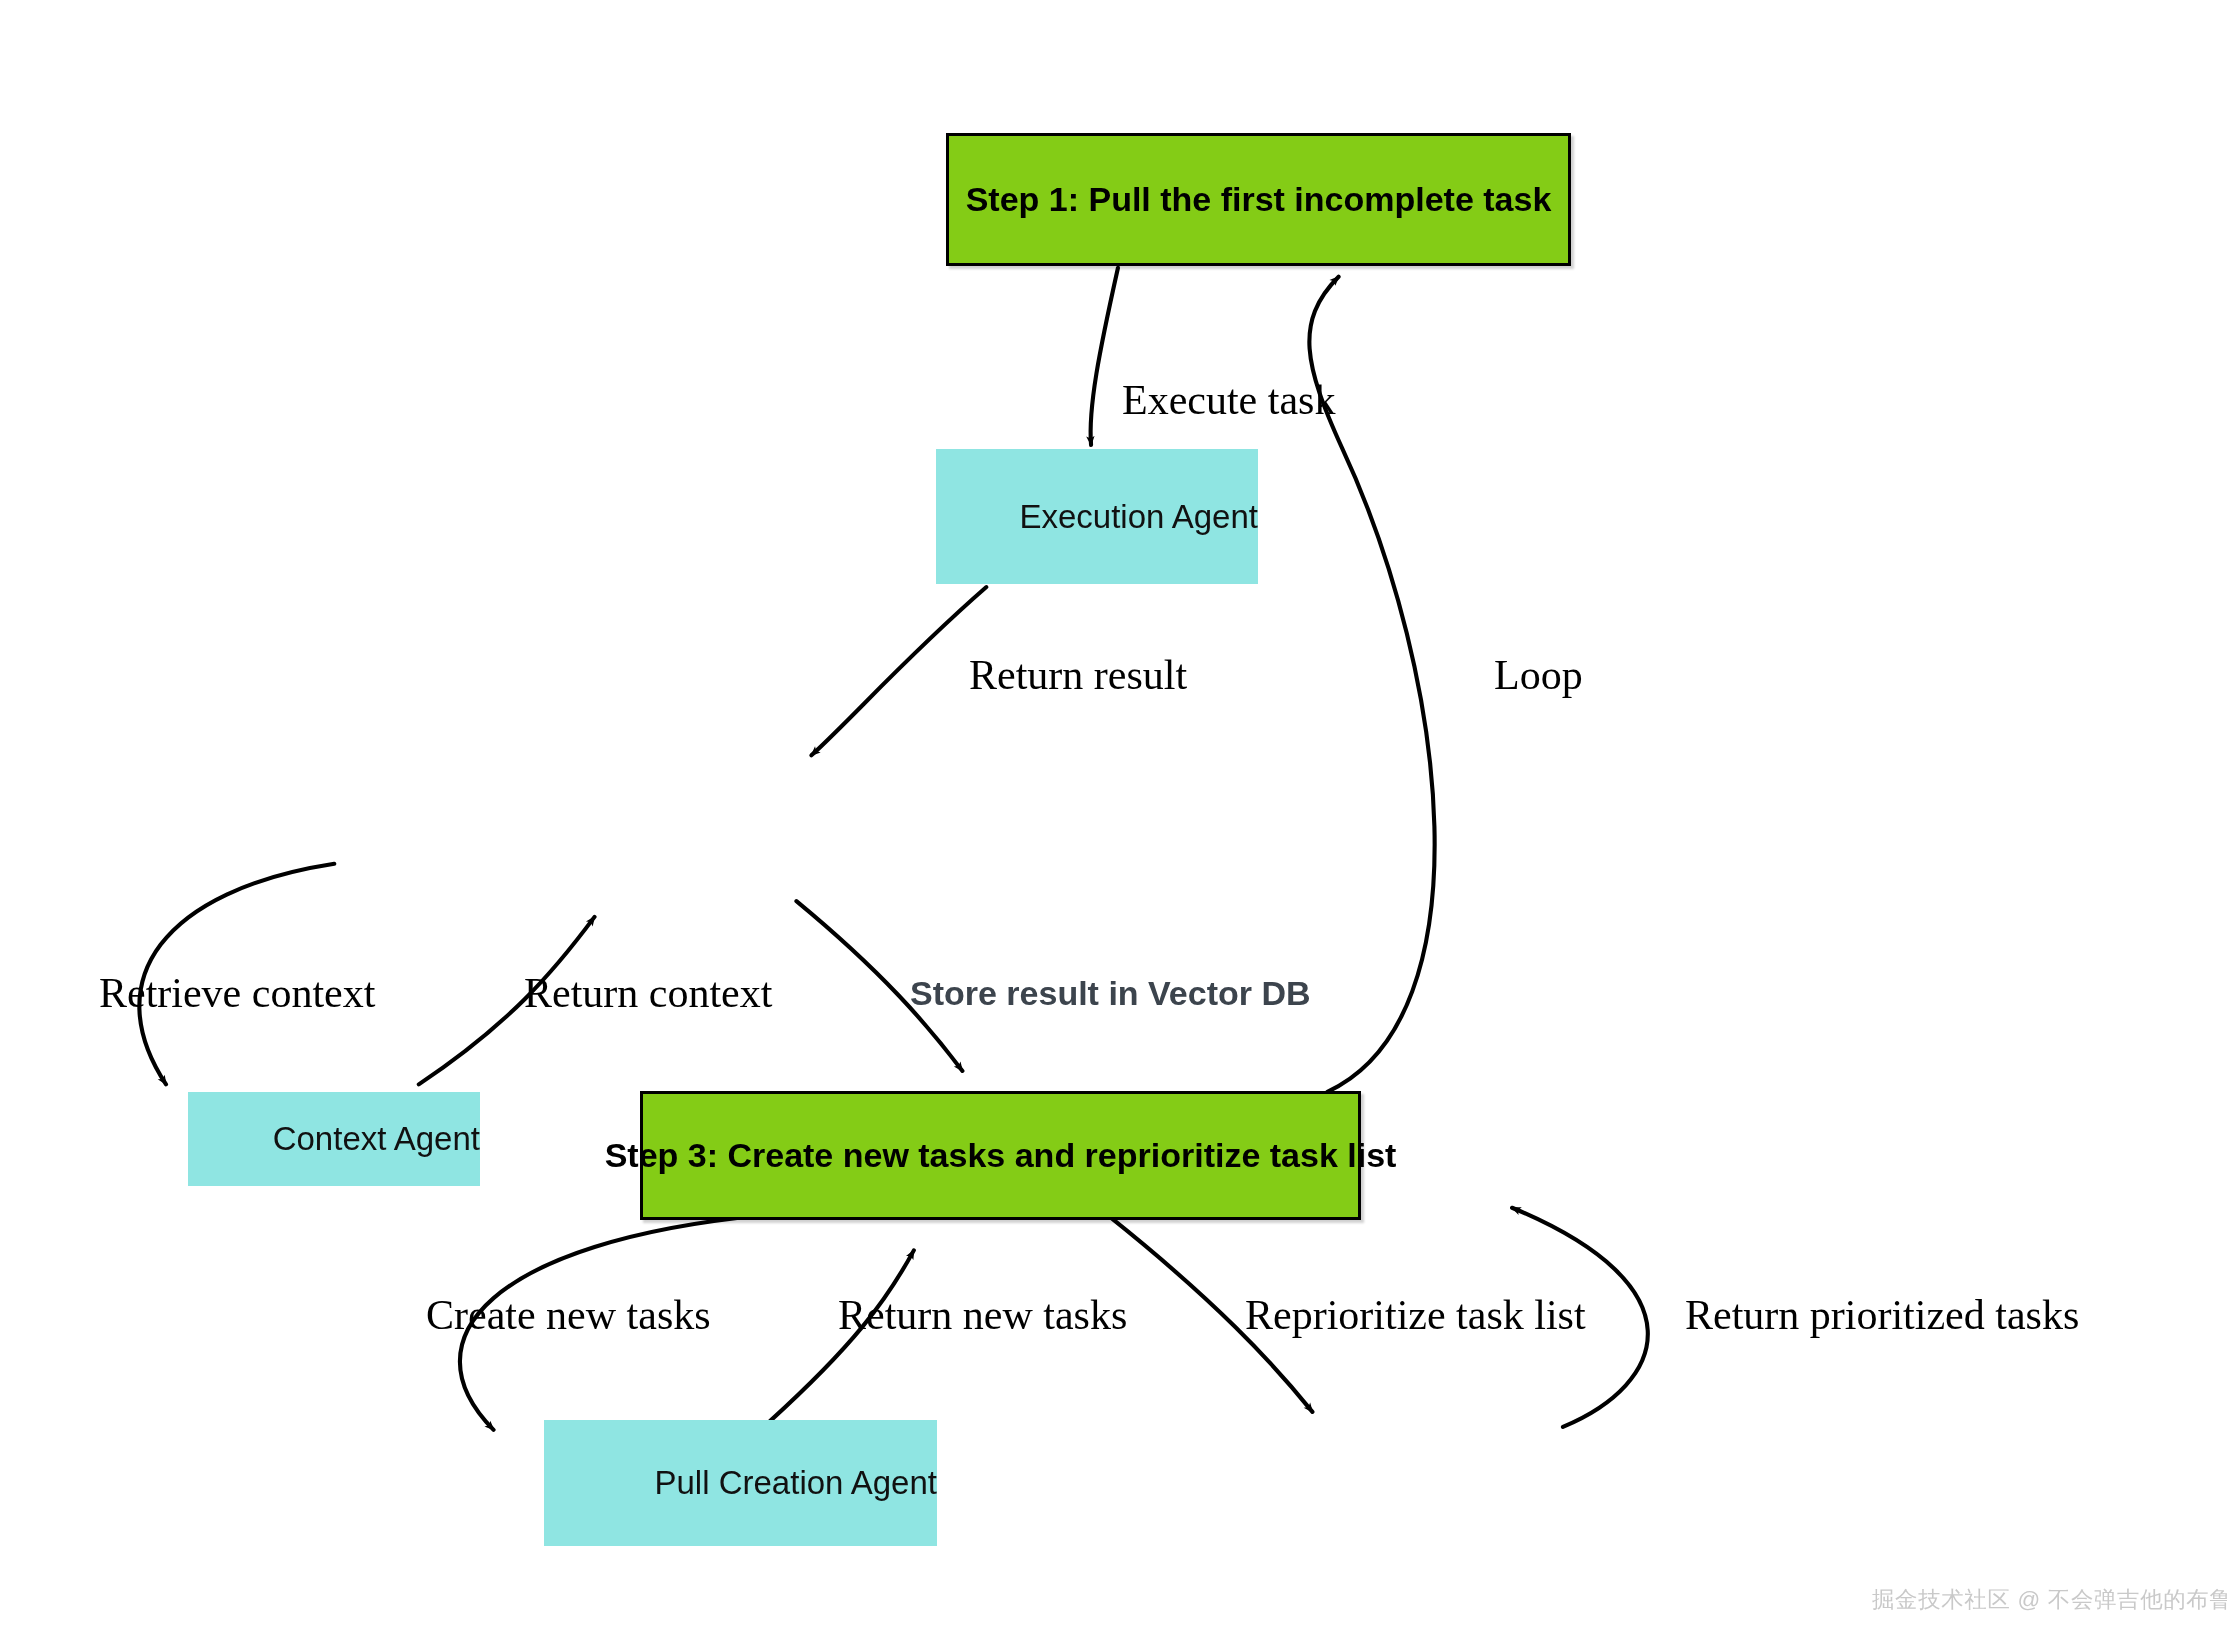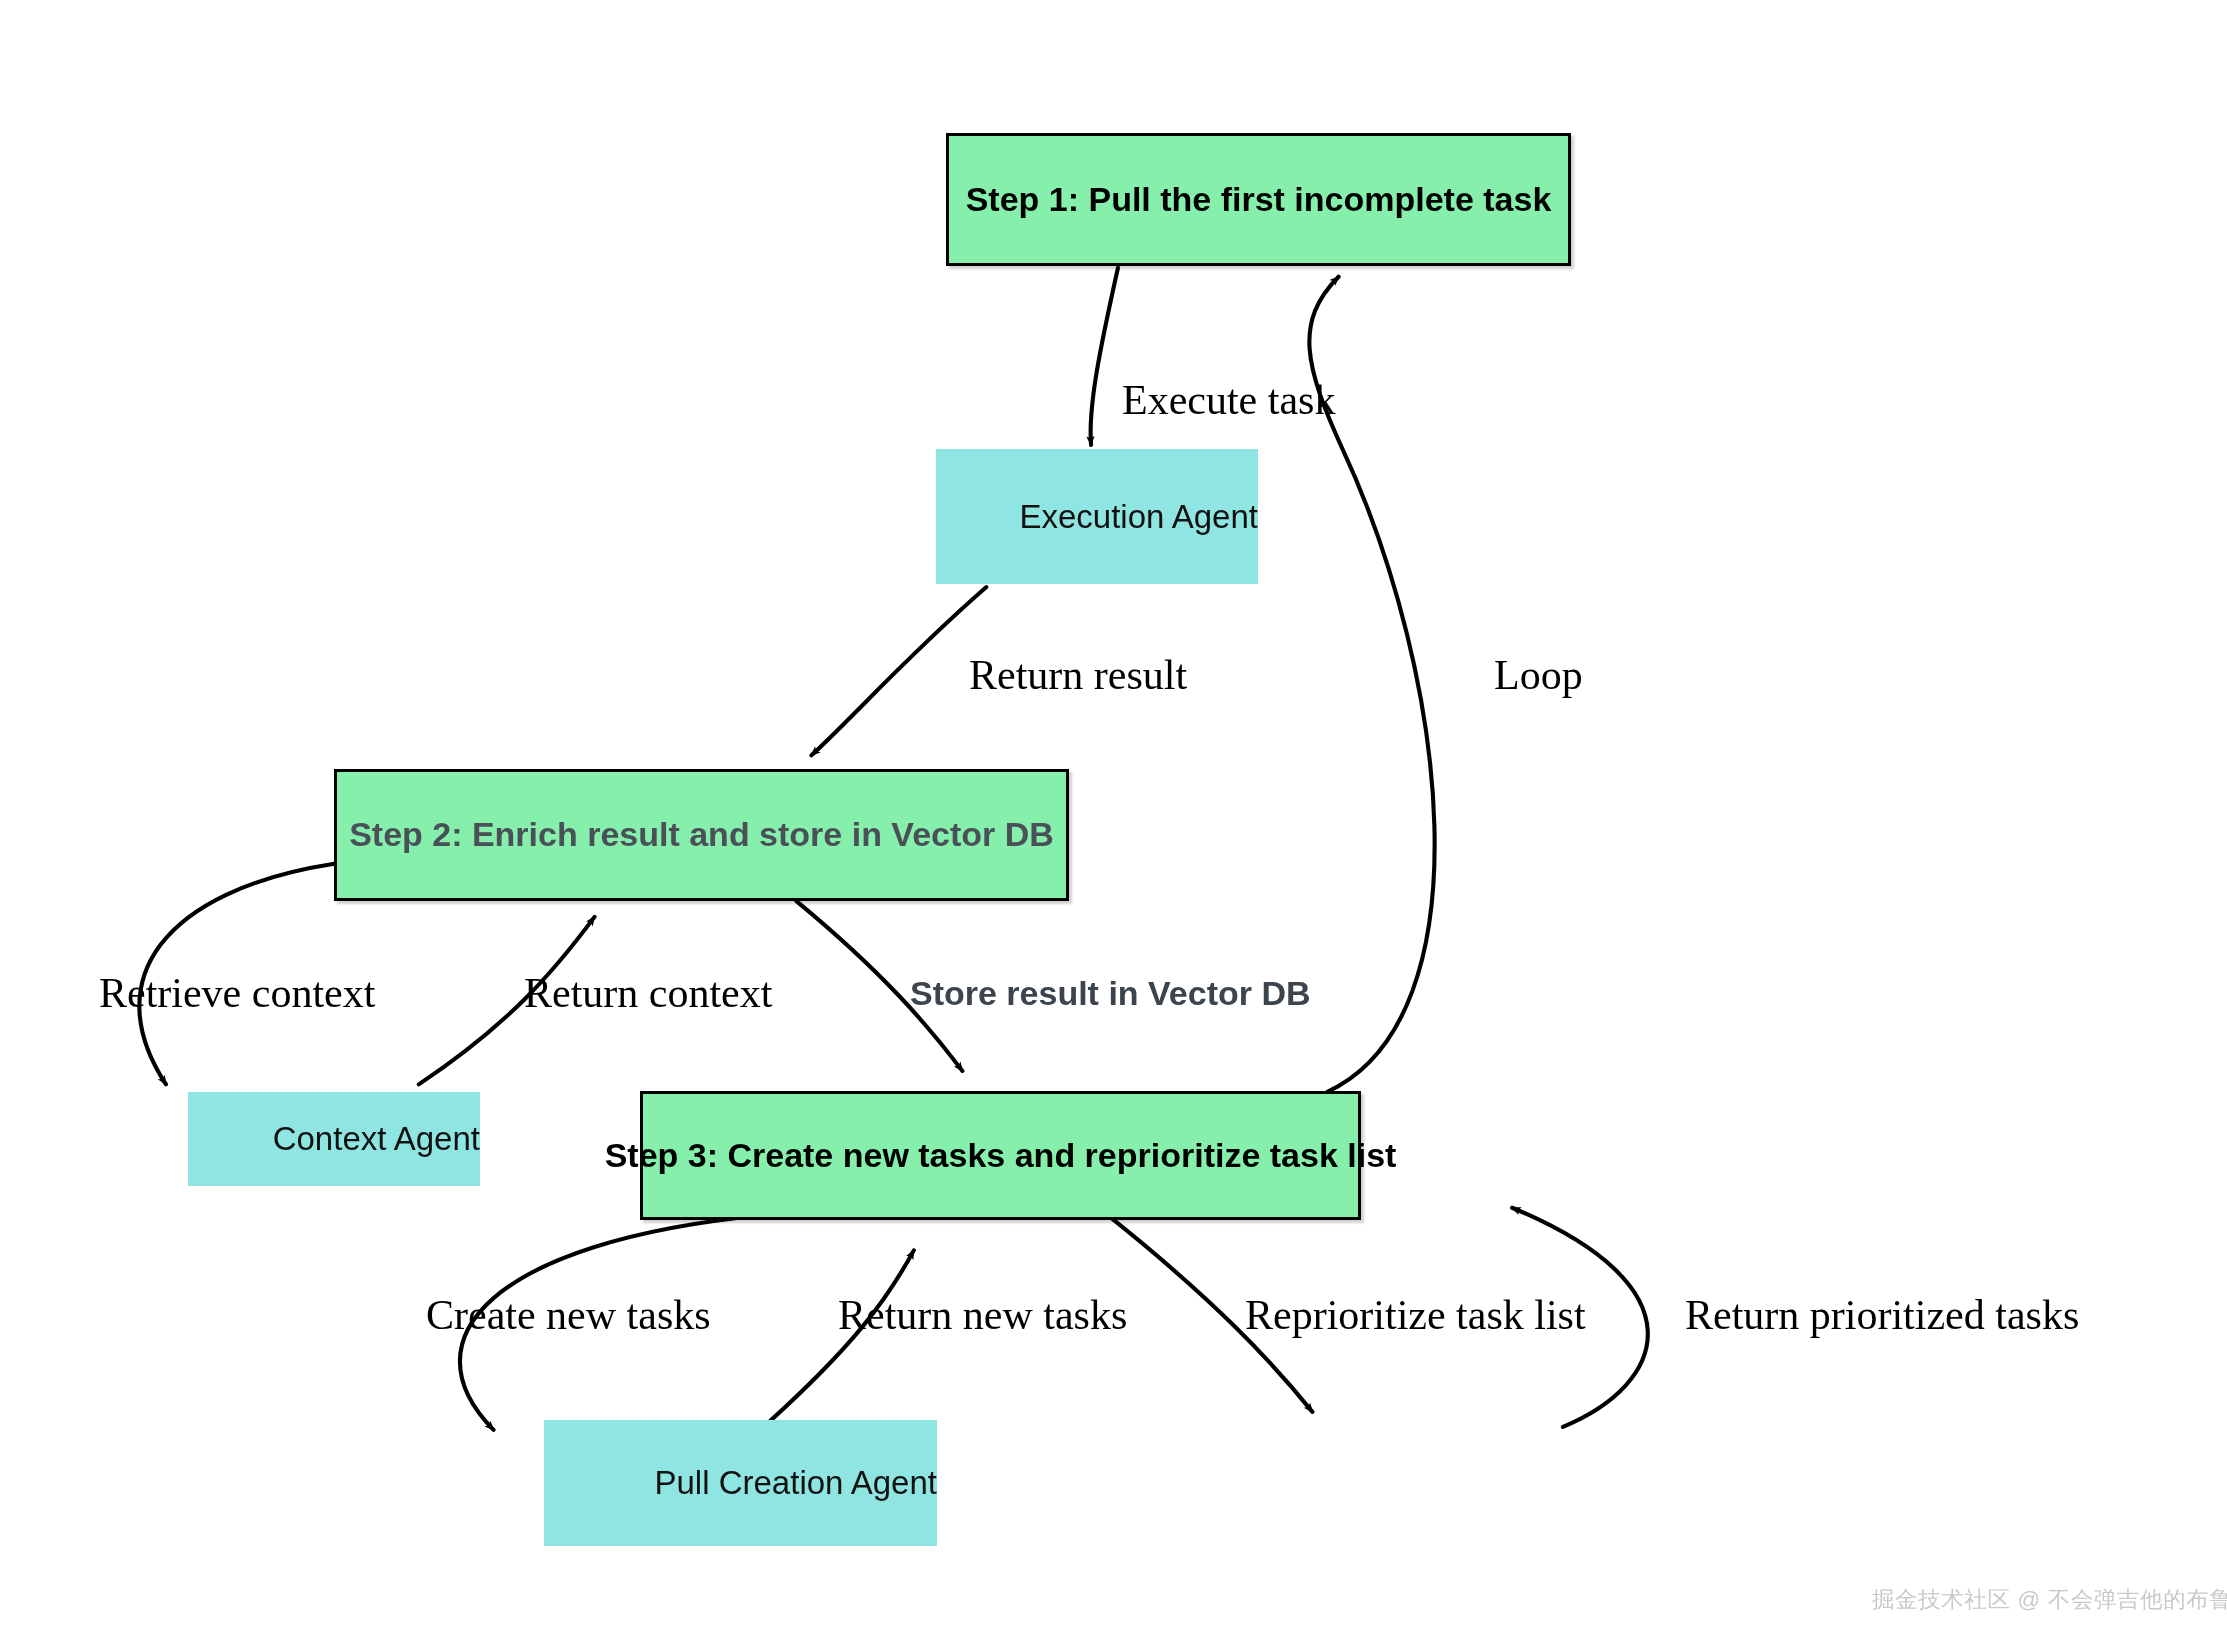--- a/index.html
+++ b/index.html
@@ -28,21 +28,21 @@
     position: absolute;
     box-sizing: border-box;
     display: flex;
     align-items: center;
     justify-content: center;
     text-align: center;
     line-height: 1.15;
     white-space: nowrap;
   }
   .node.step {
-    background: #86efac;
+    background: #84cc16;
     border: 3.7px solid #000000;
     box-shadow: 3px 3px 2.2px rgba(0,0,0,0.18);
     font-family: "Liberation Sans", sans-serif;
     font-weight: bold;
     font-size: 34px;
     color: #000000;
   }
   .node.step.muted {
     color: #4a5058;
   }
@@ -115,23 +115,20 @@
   </svg>
 
   <div class="node step" style="left:946px; top:133px; width:625px; height:133px;">
     <span>Step 1: Pull the first incomplete task</span>
   </div>
 
   <div class="node agent" style="left:936px; top:449px; width:322px; height:135px;">
     <span>Execution Agent</span>
   </div>
 
-  <div class="node step muted" style="left:334px; top:769px; width:735px; height:132px;">
-    <span>Step 2: Enrich result and store in Vector DB</span>
-  </div>
 
   <div class="node agent" style="left:188px; top:1092px; width:292px; height:94px;">
     <span>Context Agent</span>
   </div>
 
   <div class="node step" style="left:640px; top:1091px; width:721px; height:129px;">
     <span>Step 3: Create new tasks and reprioritize task list</span>
   </div>
 
   <div class="node agent" style="left:544px; top:1420px; width:393px; height:126px;">

